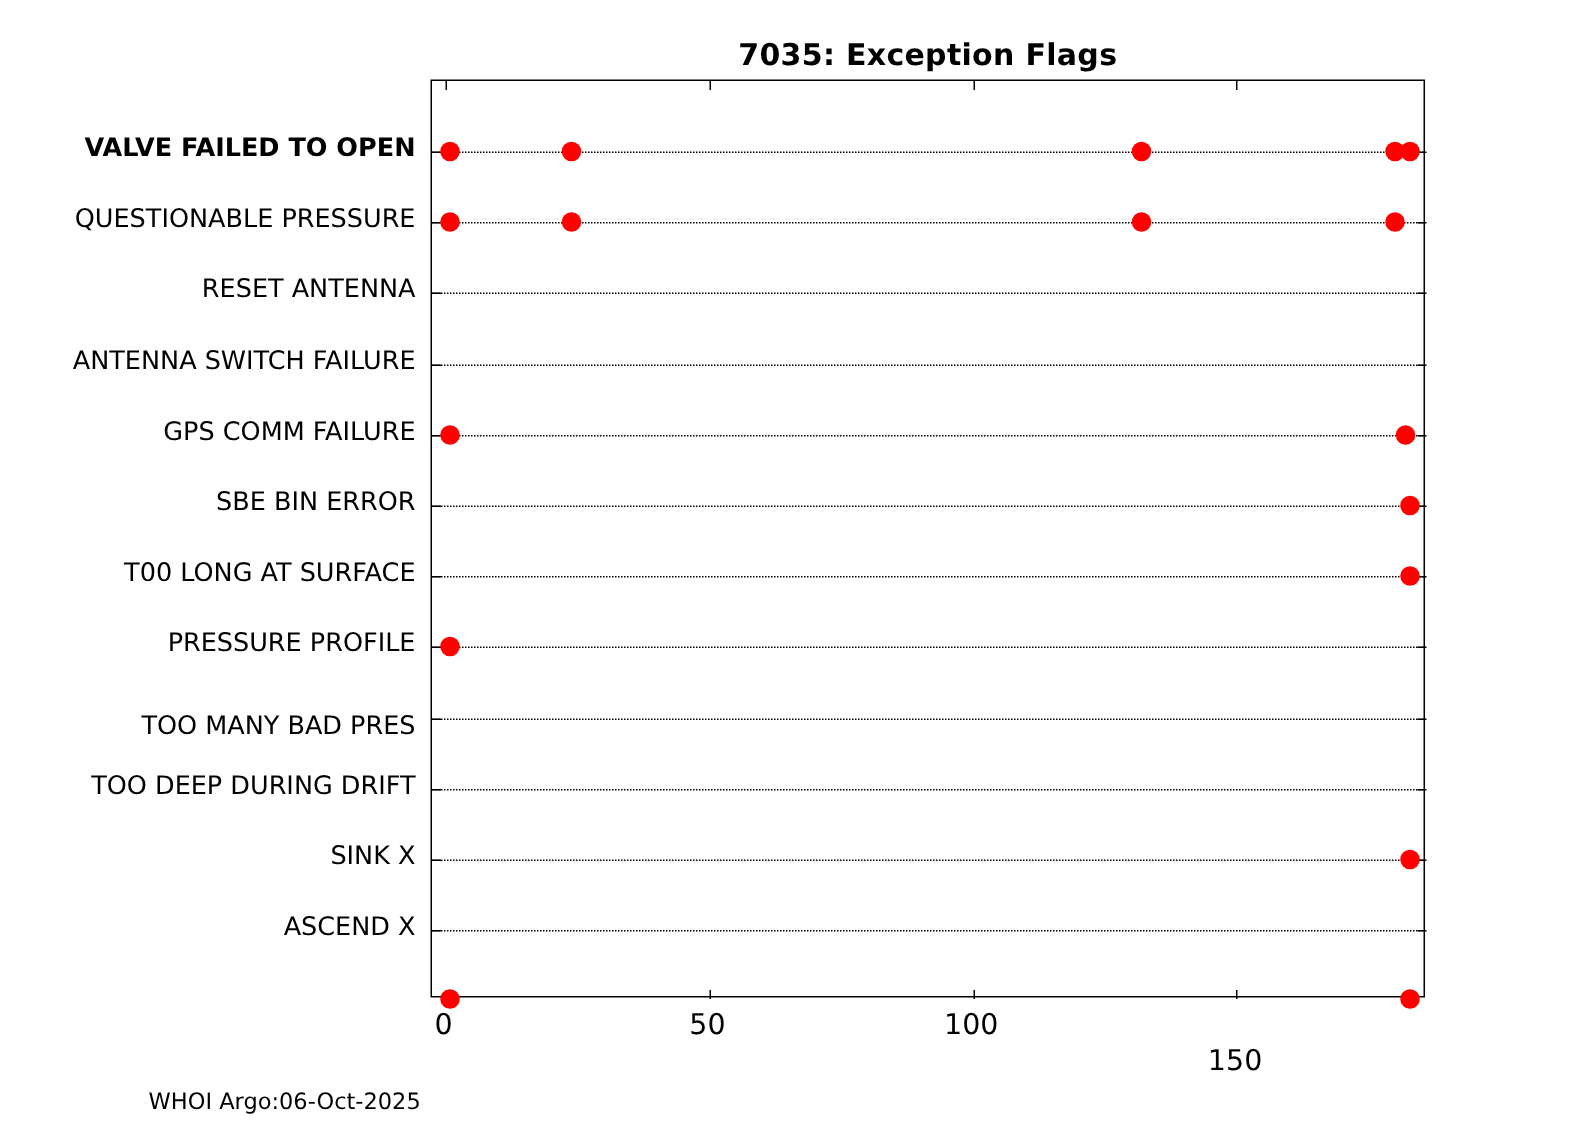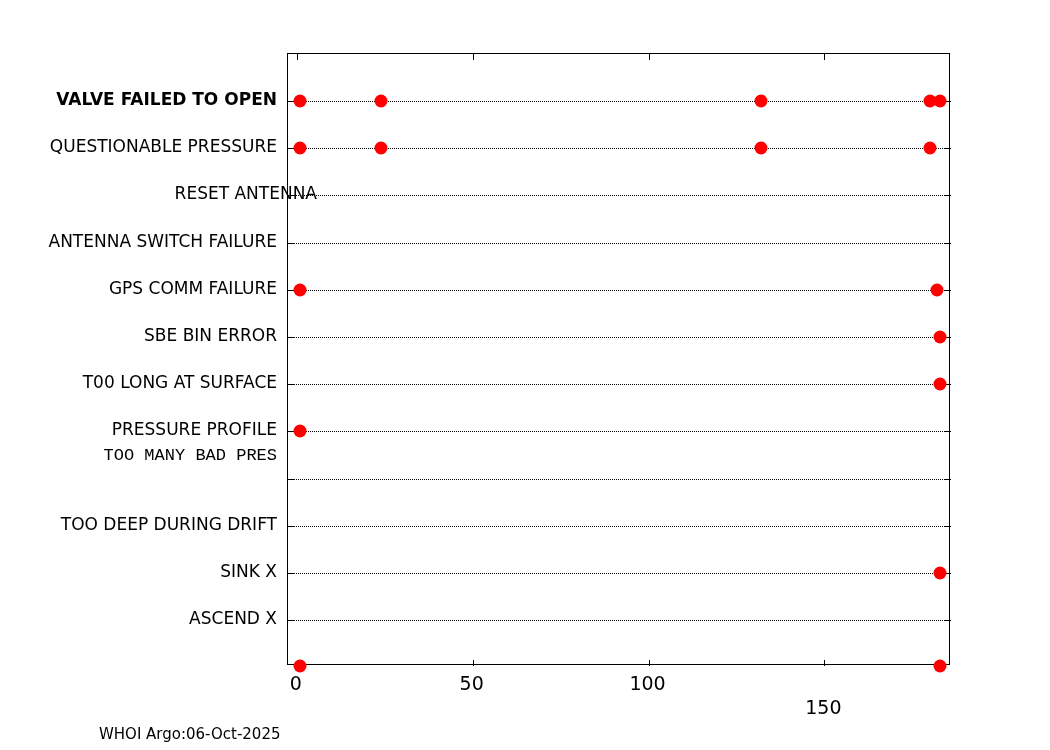--- a/index.html
+++ b/index.html
@@ -132,20 +132,21 @@
     line-height: 17px;
     white-space: nowrap;
     color: #000000;
   }
 </style>
 </head>
 <body>
 
 <div id="figure">
 
+  <div id="chart-title">7035: Exception Flags</div>
 
   <div id="plot-area">
     <div id="plot-inner">
         <div class="gridline" style="top: 47px;"></div>
         <div class="ytick-mark" style="top: 47px; left: 0px;"></div>
         <div class="ytick-mark" style="top: 47px; left: 657px;"></div>
         <div class="gridline" style="top: 94.2px;"></div>
         <div class="ytick-mark" style="top: 94.2px; left: 0px;"></div>
         <div class="ytick-mark" style="top: 94.2px; left: 657px;"></div>
         <div class="gridline" style="top: 141.4px;"></div>
@@ -202,27 +203,27 @@
         <div class="marker" title="RESTARTED PROFILE @ cycle 1" style="left: 12.3103px; top: 377.4px; background: rgb(255, 0, 0);"></div>
         <div class="marker" title="SINK X @ cycle 183" style="left: 652.448px; top: 519px; background: rgb(255, 0, 0);"></div>
         <div class="marker" title="baseline @ cycle 1" style="left: 12.3103px; top: 612px; background: rgb(255, 0, 0);"></div>
         <div class="marker" title="baseline @ cycle 183" style="left: 652.448px; top: 612px; background: rgb(255, 0, 0);"></div>
       </div>
   </div>
 
   <div id="ytick-labels">
       <div class="ytick-label" style="left: 0px; width: 277px; right: auto; top: 91px; font-weight: bold;">VALVE FAILED TO OPEN</div>
       <div class="ytick-label" style="left: 0px; width: 277px; right: auto; top: 138.2px;">QUESTIONABLE PRESSURE</div>
-      <div class="ytick-label" style="left: 0px; width: 277px; right: auto; top: 185.4px; padding-left: 40px;">RESET ANTENNA</div>
+      <div class="ytick-label" style="left: 0px; width: 277px; right: auto; top: 185.4px;">RESET ANTENNA</div>
       <div class="ytick-label" style="left: 0px; width: 277px; right: auto; top: 232.6px;">ANTENNA SWITCH FAILURE</div>
       <div class="ytick-label" style="left: 0px; width: 277px; right: auto; top: 279.8px;">GPS COMM FAILURE</div>
       <div class="ytick-label" style="left: 0px; width: 277px; right: auto; top: 327px;">SBE BIN ERROR</div>
       <div class="ytick-label" style="left: 0px; width: 277px; right: auto; top: 374.2px;">T00 LONG AT SURFACE</div>
       <div class="ytick-label" style="left: 0px; width: 277px; right: auto; top: 421.4px;">PRESSURE PROFILE</div>
-      <div class="ytick-label" style="left: 0px; width: 277px; right: auto; top: 447px; font-family: Liberation Mono, monospace;">TOO MANY BAD PRES</div>
+      <div class="ytick-label" style="left: 0px; width: 277px; right: auto; top: 476px;">TOO MANY BAD PRES</div>
       <div class="ytick-label" style="left: 0px; width: 277px; right: auto; top: 515.8px;">TOO DEEP DURING DRIFT</div>
       <div class="ytick-label" style="left: 0px; width: 277px; right: auto; top: 563px;">SINK X</div>
       <div class="ytick-label" style="left: 0px; width: 277px; right: auto; top: 610.2px;">ASCEND X</div>
     </div>
   <div id="xtick-group">
       <div class="xtick-label" style="left: 295.793px; top: 673px;">0</div>
       <div class="xtick-label" style="left: 471.655px; top: 673px;">50</div>
       <div class="xtick-label" style="left: 647.517px; top: 673px;">100</div>
       <div class="xtick-label" style="left: 823.379px; top: 673px; margin-top: 24px;">150</div>
     </div>

